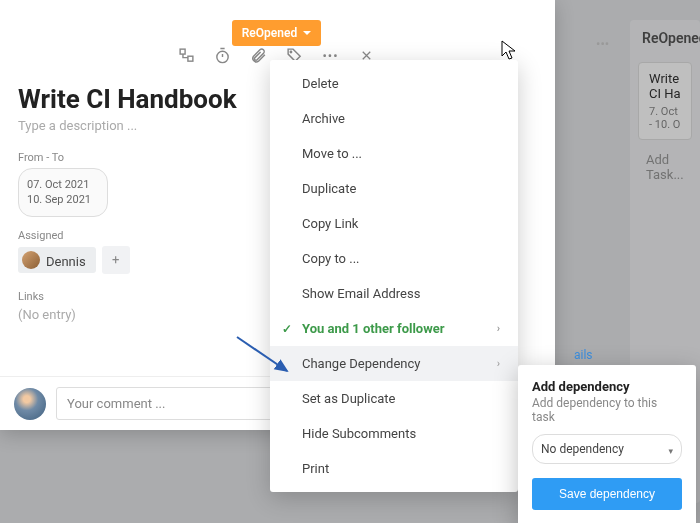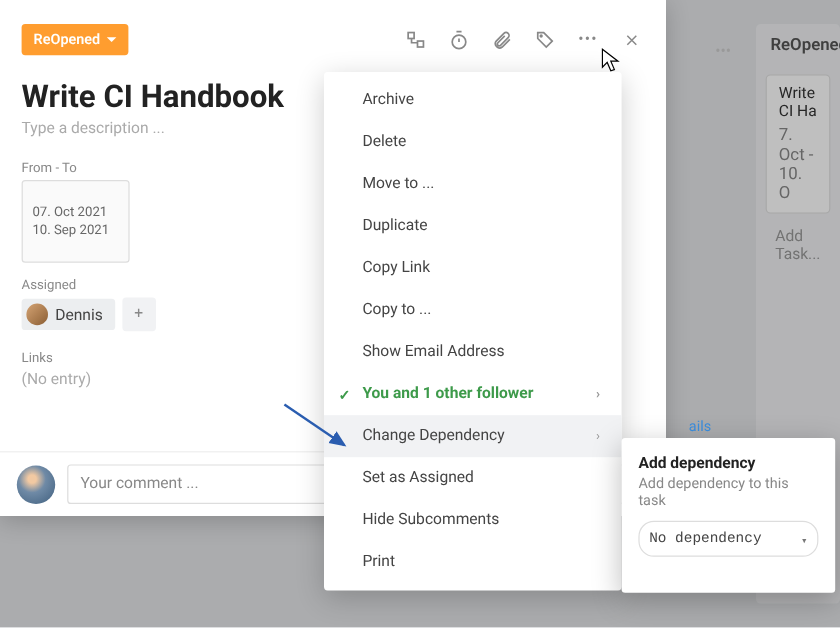--- a/index.html
+++ b/index.html
@@ -41,21 +41,21 @@
     color: #555;
   }
   .bg-card {
     margin: 6px 8px;
     background: #fff;
     border: 1px solid #e0e0e0;
     border-radius: 4px;
     padding: 8px 10px;
     font-size: 13px;
   }
-  .bg-card-sub { color: #888; font-size: 14px; margin-top: 4px; }
+  .bg-card-sub { color: #888; font-size: 11px; margin-top: 4px; }
   .bg-add {
     margin: 6px 8px;
     padding: 6px 8px;
     color: #999;
     font-size: 13px;
   }
 
   .modal {
     position: absolute;
     top: 0;
@@ -66,20 +66,21 @@
     box-shadow: 0 4px 20px rgba(0,0,0,0.2);
     border-radius: 0 0 2px 2px;
     display: flex;
     flex-direction: column;
   }
   .modal-top {
     display: flex;
     justify-content: space-between;
     align-items: center;
     padding: 20px 20px 10px 18px;
+    flex-direction: column;
   }
   .status-chip {
     background: #ff9d2f;
     color: #fff;
     font-size: 12px;
     font-weight: 600;
     padding: 6px 10px;
     border-radius: 3px;
     display: inline-flex;
     align-items: center;
@@ -117,22 +118,22 @@
     padding: 2px 18px 12px 18px;
   }
   .sect-label {
     color: #888;
     font-size: 11px;
     padding: 6px 18px 2px 18px;
   }
   .date-box {
     margin: 2px 18px 6px 18px;
     border: 1px solid #ddd;
-    border-radius: 3px;
-    padding: 18px 8px;
+    border-radius: 14px;
+    padding: 8px 8px;
     width: 90px;
     font-size: 11px;
     color: #666;
     line-height: 1.4;
     background: #fafafa;
   }
   .assigned-row {
     display: flex;
     align-items: center;
     gap: 6px;
@@ -230,21 +231,20 @@
     z-index: 60;
   }
   .sub-title { font-weight: 700; font-size: 13px; color: #222; margin-bottom: 2px; }
   .sub-desc { font-size: 12px; color: #888; margin-bottom: 10px; }
   .sub-select {
     border: 1px solid #ddd; border-radius: 13px;
     padding: 7px 8px;
     font-size: 12px; color: #444;
     display: flex; justify-content: space-between; align-items: flex-end;
     margin-bottom: 14px;
-    font-family: Liberation Mono, monospace;
   }
   .sub-btn {
     background: #2f9cf4;
     color: #fff;
     border: none;
     border-radius: 3px;
     padding: 9px 0;
     width: 100%;
     font-size: 12px;
     font-weight: 500;
@@ -358,49 +358,50 @@
   <div class="sect-label">Links</div>
   <div class="links-val">(No entry)</div>
 
   <div class="comment-bar">
     <div class="avatar-lg"></div>
     <div class="comment-input">Your comment ...</div>
   </div>
 </div>
 
 <div class="dropdown">
+  <div class="dd-item">Delete</div>
   <div class="dd-item">Archive</div>
-  <div class="dd-item">Delete</div>
   <div class="dd-item">Move to ...</div>
   <div class="dd-item">Duplicate</div>
   <div class="dd-item">Copy Link</div>
   <div class="dd-item">Copy to ...</div>
   <div class="dd-item">Show Email Address</div>
   <div class="dd-item follower">
     <span>You and 1 other follower</span>
     <span class="dd-arrow">›</span>
   </div>
   <div class="dd-item hover">
     <span>Change Dependency</span>
     <span class="dd-arrow">›</span>
   </div>
-  <div class="dd-item">Set as Assigned</div>
+  <div class="dd-item">Set as Duplicate</div>
   <div class="dd-item">Hide Subcomments</div>
   <div class="dd-item">Print</div>
 </div>
 
 <div class="details-link">ails</div>
 
 <div class="submenu">
   <div class="sub-title">Add dependency</div>
   <div class="sub-desc">Add dependency to this task</div>
   <div class="sub-select">
     <span>No dependency</span>
     <span style="font-size:9px;color:#777;">▾</span>
   </div>
+  <button class="sub-btn">Save dependency</button>
 </div>
 
 <svg class="arrow" viewBox="0 0 60 40">
   <defs>
     <marker id="ah" markerWidth="8" markerHeight="8" refX="6" refY="3" orient="auto">
       <path d="M0,0 L7,3 L0,6 Z" fill="#2a5db0"></path>
     </marker>
   </defs>
   <path d="M2,2 L52,36" stroke="#2a5db0" stroke-width="2" fill="none" marker-end="url(#ah)"></path>
 </svg>

